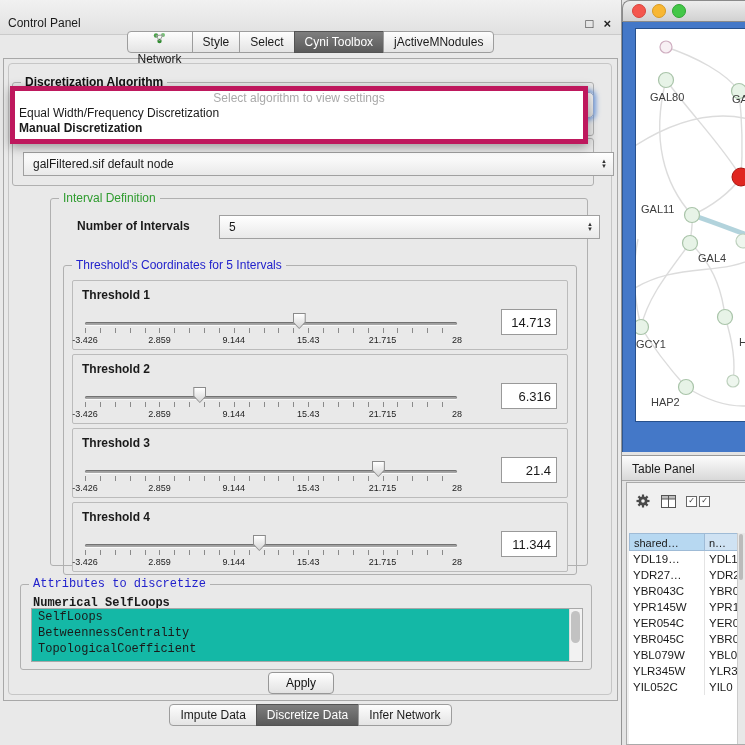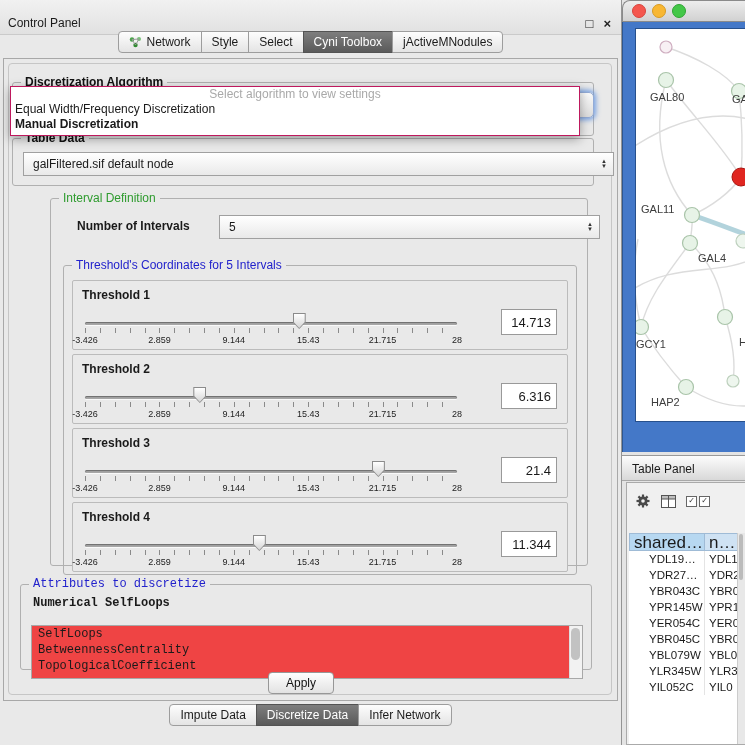--- a/index.html
+++ b/index.html
@@ -9,39 +9,39 @@
   
   .control-panel{position:absolute;left:0;top:0;width:621px;height:745px;background:#e9e9e9;border-right:1px solid #949494;}
   .titlebar{position:absolute;top:0;left:0;right:0;height:22px;display:flex;align-items:center;
     padding:12px 10px 0 8px;background:linear-gradient(#f1f1f1,#e1e1e1);border-bottom:1px solid #cacaca;}
   .win-icons{margin-left:auto;display:flex;gap:10px;color:#222;}
   .win-icons span{font-size:13px;line-height:13px;cursor:default;}
 
   .tabrow{position:absolute;top:31px;left:0;right:0;display:flex;justify-content:center;z-index:2;}
   .tabrow .tab{height:20px;line-height:20px;padding:0 10px;font-size:12px;display:flex;align-items:center;gap:5px;
     background:linear-gradient(#fdfdfd,#e4e4e4);border:1px solid #9d9d9d;margin-left:-1px;cursor:default;white-space:nowrap;}
-  .tabrow .tab:first-child{border-radius:4px 0 0 4px;margin-left:0;}
+  .tabrow .tab:first-child{border-radius:4px 0 0 4px;margin-left:0;flex-direction:column;}
   .tabrow .tab:last-child{border-radius:0 4px 4px 0;}
   .tabrow .tab.selected{background:linear-gradient(#7e7e7e,#5a5a5a);color:#fff;border-color:#535353;}
   .tabrow.bottom{top:704px;}
   .tab-icon{display:inline-flex;}
 
   .main-border{position:absolute;top:58px;left:3px;width:613px;height:641px;border:1px solid #a8a8a8;pointer-events:none;}
   .inner-border{position:absolute;top:63px;left:8px;width:602px;height:630px;border:1px solid #c6c6c6;border-radius:4px;pointer-events:none;}
 
   .group{position:absolute;border:1px solid #b0b0b0;border-radius:3px;}
   .group-title{position:absolute;top:-8px;left:8px;background:#e9e9e9;padding:0 4px;font-size:12px;white-space:nowrap;}
   .gt-dark{color:#111;font-weight:bold;}
   .gt-green{color:var(--title-green);}
   .gt-blue{color:var(--title-blue);}
 
   .algo-group{top:82px;left:12px;width:580px;height:52px;}
   .focus-ring{position:absolute;top:92px;left:566px;width:26px;height:24px;border-radius:5px;z-index:4;
     background:linear-gradient(#fafafa,#dcdcdc);border:1px solid #93abd6;box-shadow:0 0 5px 2px rgba(92,144,224,.8);}
-  .popup{position:absolute;top:86px;left:10px;width:568px;height:48px;background:#fff;border:1px solid #be185d;
+  .popup{position:absolute;top:86px;left:10px;width:568px;height:48px;background:#fff;border:5px solid #be185d;
     box-shadow:0 3px 10px rgba(0,0,0,.35);z-index:6;}
   .popup-placeholder{text-align:center;color:#a9a9a9;height:15px;line-height:15px;}
   .popup-option{height:15px;line-height:15px;padding-left:4px;cursor:default;}
   .popup-option.em{font-weight:bold;}
 
   .tabledata-group{top:138px;left:12px;width:580px;height:46px;}
   .combo{position:absolute;display:flex;align-items:center;padding:0 22px 0 9px;
     background:linear-gradient(#ffffff,#e9e9e9);border:1px solid #a0a0a0;border-radius:0;font-size:12px;cursor:default;}
   .table-combo{left:10px;top:13px;width:558px;height:22px;}
   .updown{position:absolute;right:6px;top:50%;transform:translateY(-50%);display:flex;flex-direction:column;align-items:center;}
@@ -63,21 +63,21 @@
   .tick-labels{position:absolute;top:24px;left:0;right:0;height:11px;}
   .tick-labels span{position:absolute;transform:translateX(-50%);font-size:9px;color:#222;white-space:nowrap;}
   .thumb{position:absolute;top:2px;width:13px;height:16px;margin-left:-7px;z-index:2;}
   .thumb::before{content:"";position:absolute;inset:0;background:#8b8b8b;clip-path:polygon(0 0,100% 0,100% 58%,50% 100%,0 58%);}
   .thumb::after{content:"";position:absolute;inset:1px;background:linear-gradient(#ffffff,#d5d5d5);clip-path:polygon(0 0,100% 0,100% 58%,50% 100%,0 58%);}
   .value-box{position:absolute;right:10px;top:28px;width:56px;height:26px;background:#fff;border:1px solid #999;
     display:flex;align-items:center;justify-content:flex-end;padding-right:5px;font-size:13px;box-sizing:border-box;}
 
   .attr-group{top:584px;left:20px;width:570px;height:84px;font-family:Liberation Mono, monospace;}
   .attr-sub{position:absolute;top:11px;left:12px;font-weight:bold;}
-  .listbox{position:absolute;left:10px;top:40px;width:550px;height:52px;background:#ef4444;border:1px solid #a8a8a8;overflow:hidden;}
+  .listbox{position:absolute;left:10px;top:23px;width:550px;height:52px;background:#14b8a6;border:1px solid #a8a8a8;overflow:hidden;}
   .attr-item{height:16px;line-height:16px;padding-left:6px;}
   .v-scrollbar{position:absolute;right:0;top:0;bottom:0;width:12px;background:#f2f2f2;border-left:1px solid #ddd;}
   .v-thumb{position:absolute;top:2px;left:1px;width:9px;height:32px;background:#c2c2c2;border-radius:5px;}
 
   .apply-btn{position:absolute;top:672px;left:268px;width:66px;height:22px;border:1px solid #979797;border-radius:4px;
     background:linear-gradient(#fefefe,#e2e2e2);font-size:12px;font-family:inherit;color:#111;}
 
   
   .right-panel{position:absolute;left:622px;top:0;width:123px;height:745px;background:#e4e4e4;overflow:hidden;}
   .net-window{position:absolute;top:0;left:0;right:0;height:452px;}
@@ -98,27 +98,27 @@
   .net-label{font-size:11px;fill:#3c3c3c;font-family:"Liberation Sans","DejaVu Sans",sans-serif;}
 
   .tp-header{position:absolute;top:455px;left:0;right:0;height:26px;background:linear-gradient(#fcfcfc,#d8d8d8);
     border-top:1px solid #999;border-bottom:1px solid #a8a8a8;line-height:26px;padding-left:10px;box-sizing:border-box;}
   .tp-body{position:absolute;top:482px;left:4px;right:0;bottom:0;background:#f0f0f0;border:1px solid #aaa;border-right:none;}
   .tp-toolbar{position:absolute;top:4px;left:0;right:0;height:28px;display:flex;align-items:center;gap:10px;padding-left:8px;}
   .cb-pair{display:flex;gap:2px;}
   .cb{width:9px;height:9px;border:1px solid #666;background:#fff;font-size:8px;line-height:8px;text-align:center;color:#333;}
   .tp-table{position:absolute;top:50px;left:2px;right:0;bottom:0;background:#fff;}
   .tp-head{display:flex;height:18px;}
-  .th-cell{font-size:17px;line-height:18px;padding-left:4px;border:1px solid #9fbbd6;box-sizing:border-box;overflow:hidden;white-space:nowrap;}
+  .th-cell{font-size:11px;line-height:18px;padding-left:4px;border:1px solid #9fbbd6;box-sizing:border-box;overflow:hidden;white-space:nowrap;}
   .c1{width:76px;flex:none;}
   .c2{flex:1;}
   .th-cell.c1{background:var(--table-header-blue);}
   .th-cell.c2{background:#cfe2f3;border-left:none;}
   .tp-row{display:flex;height:16px;line-height:16px;font-size:11.5px;}
-  .tp-row .c1{padding-left:20px;border-right:1px solid #e4e4e4;overflow:hidden;white-space:nowrap;box-sizing:border-box;}
+  .tp-row .c1{padding-left:4px;border-right:1px solid #e4e4e4;overflow:hidden;white-space:nowrap;box-sizing:border-box;}
   .tp-row .c2{padding-left:4px;overflow:hidden;white-space:nowrap;}
   .tp-scroll{position:absolute;right:0;top:50px;bottom:0;width:7px;background:#e8e8e8;border-left:1px solid #ccc;}
   .tp-scroll-thumb{position:absolute;top:1px;left:1px;width:4px;height:46px;background:#bbb;border-radius:3px;}
 </style>
 </head>
 <body>
 
 <div class="screen">
 
   <div class="control-panel">

